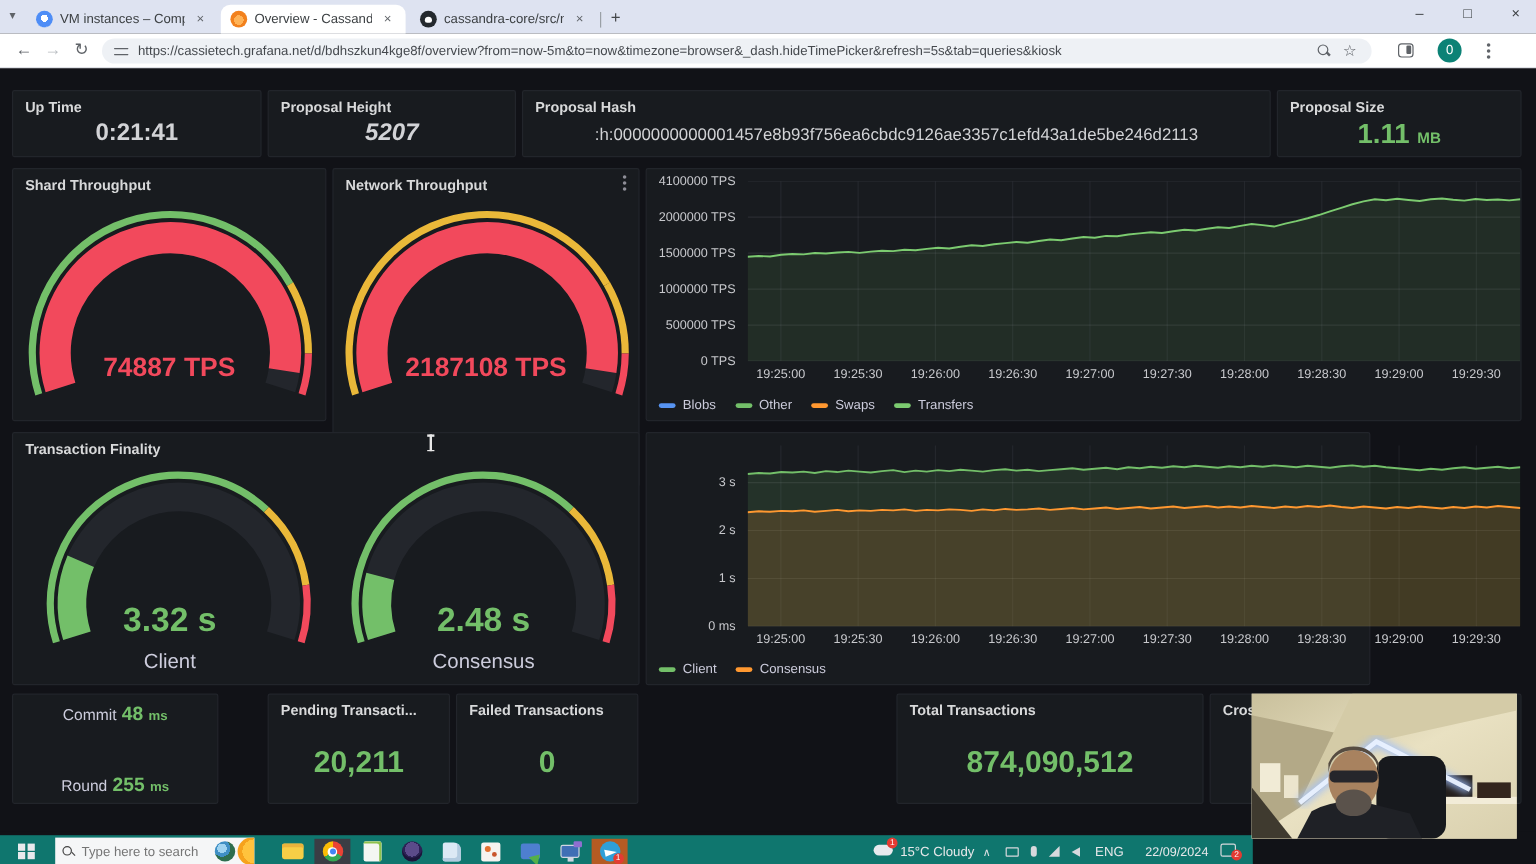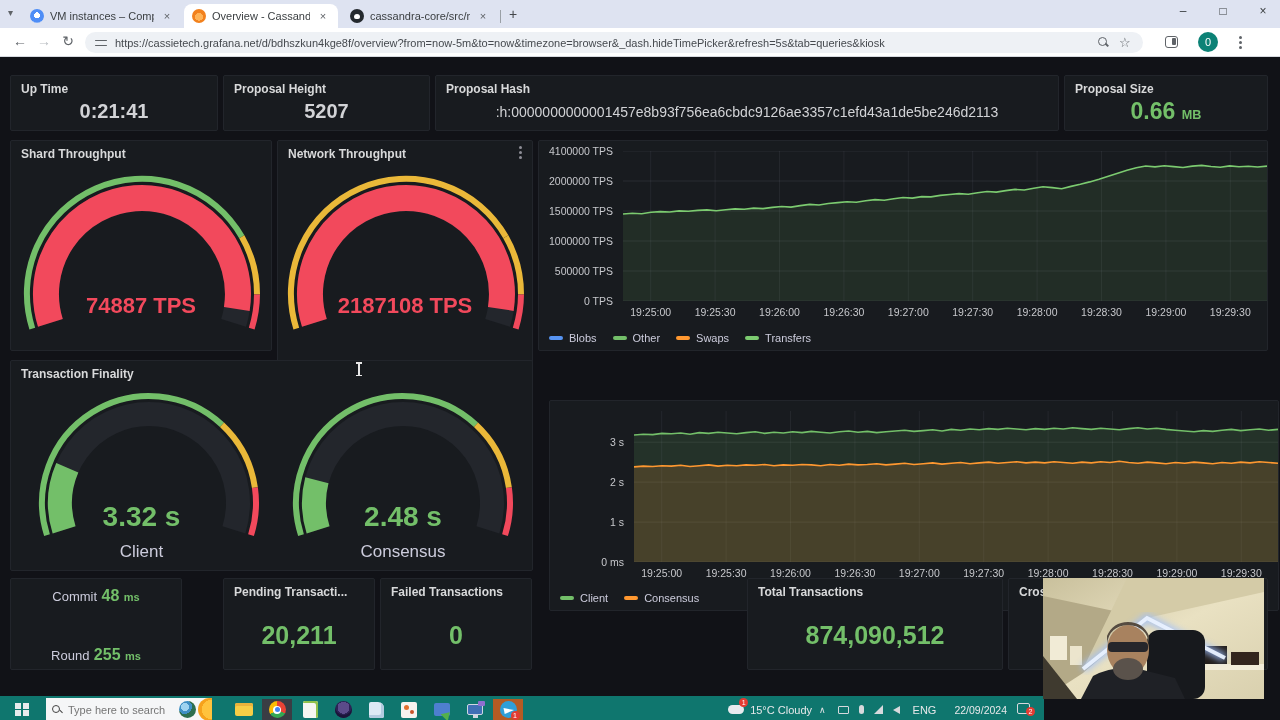--- a/index.html
+++ b/index.html
@@ -141,29 +141,29 @@
   </div>
 
   <div class="dash">
 
     <div class="panel" style="left:10px;top:18px;width:208px;height:56px;">
       <div class="ptitle">Up Time</div>
       <div class="stat-big white" style="top:24px;font-size:20px;">0:21:41</div>
     </div>
     <div class="panel" style="left:223px;top:18px;width:207px;height:56px;">
       <div class="ptitle">Proposal Height</div>
-      <div class="stat-big white" style="top:24px;font-size:20px;">5207</div>
+      <div class="stat-big white" style="top:24px;font-size:20px;font-style:italic;">5207</div>
     </div>
     <div class="panel" style="left:435px;top:18px;width:624px;height:56px;">
       <div class="ptitle">Proposal Hash</div>
       <div class="stat-big white" style="top:28px;font-size:14px;font-weight:normal;">:h:0000000000001457e8b93f756ea6cbdc9126ae3357c1efd43a1de5be246d2113</div>
     </div>
     <div class="panel" style="left:1064px;top:18px;width:204px;height:56px;">
       <div class="ptitle">Proposal Size</div>
-      <div class="stat-big green" style="top:22px;font-size:23px;"><span>0.66</span> <span class="unit">MB</span></div>
+      <div class="stat-big green" style="top:22px;font-size:23px;"><span>1.11</span> <span class="unit">MB</span></div>
     </div>
 
     <div class="panel" style="left:10px;top:83px;width:262px;height:211px;">
       <div class="ptitle">Shard Throughput</div>
       <svg width="262" height="211">
           <path d="M21.3 187.6A115 115 0 0 1 230.8 95.8" stroke="#73bf69" stroke-width="6" fill="none"></path>
           <path d="M230.8 95.8A115 115 0 0 1 246.0 153.6" stroke="#eab839" stroke-width="6" fill="none"></path>
           <path d="M246.0 153.6A115 115 0 0 1 240.7 187.6" stroke="#f2495c" stroke-width="6" fill="none"></path>
           <path d="M39.4 181.9A96 96 0 1 1 222.6 181.9" stroke="#23262c" stroke-width="26" fill="none"></path>
           <path d="M39.4 181.9A96 96 0 1 1 225.8 167.9" stroke="#f2495c" stroke-width="26" fill="none"></path>
@@ -259,21 +259,21 @@
           <path d="M236.9 126.6A107 107 0 0 1 233.0 174.2" stroke="#f2495c" stroke-width="6" fill="none"></path>
           <path d="M46.1 168.8A89 89 0 1 1 215.9 168.8" stroke="#23262c" stroke-width="24" fill="none"></path>
           <path d="M46.1 168.8A89 89 0 0 1 44.9 119.3" stroke="#73bf69" stroke-width="24" fill="none"></path>
         </svg>
       <div class="gauge-value green" style="left:0;width:261px;top:140px;font-size:28px;">3.32 s</div>
       <div class="gauge-label" style="left:0;width:261px;top:181px;">Client</div>
       <div class="gauge-value green" style="left:261px;width:262px;top:140px;font-size:28px;">2.48 s</div>
       <div class="gauge-label" style="left:261px;width:262px;top:181px;">Consensus</div>
     </div>
 
-    <div class="panel chart" style="left:549px;top:303px;width:730px;height:211px;margin-top:40px;">
+    <div class="panel chart" style="left:538px;top:303px;width:604px;height:211px;">
       <div class="ylabels">
           <div class="ytick" style="top: 35.1587px;">3 s</div>
           <div class="ytick" style="top: 75.1058px;">2 s</div>
           <div class="ytick" style="top: 115.053px;">1 s</div>
           <div class="ytick" style="top: 155px;">0 ms</div>
         </div>
       <svg class="plot-svg" style="left:84px;top:10px;" width="644" height="151">
           <line x1="0" x2="644" y1="31.2" y2="31.2" stroke="rgba(204,204,220,0.10)"></line>
           <line x1="0" x2="644" y1="71.1" y2="71.1" stroke="rgba(204,204,220,0.10)"></line>
           <line x1="0" x2="644" y1="111.1" y2="111.1" stroke="rgba(204,204,220,0.10)"></line>

